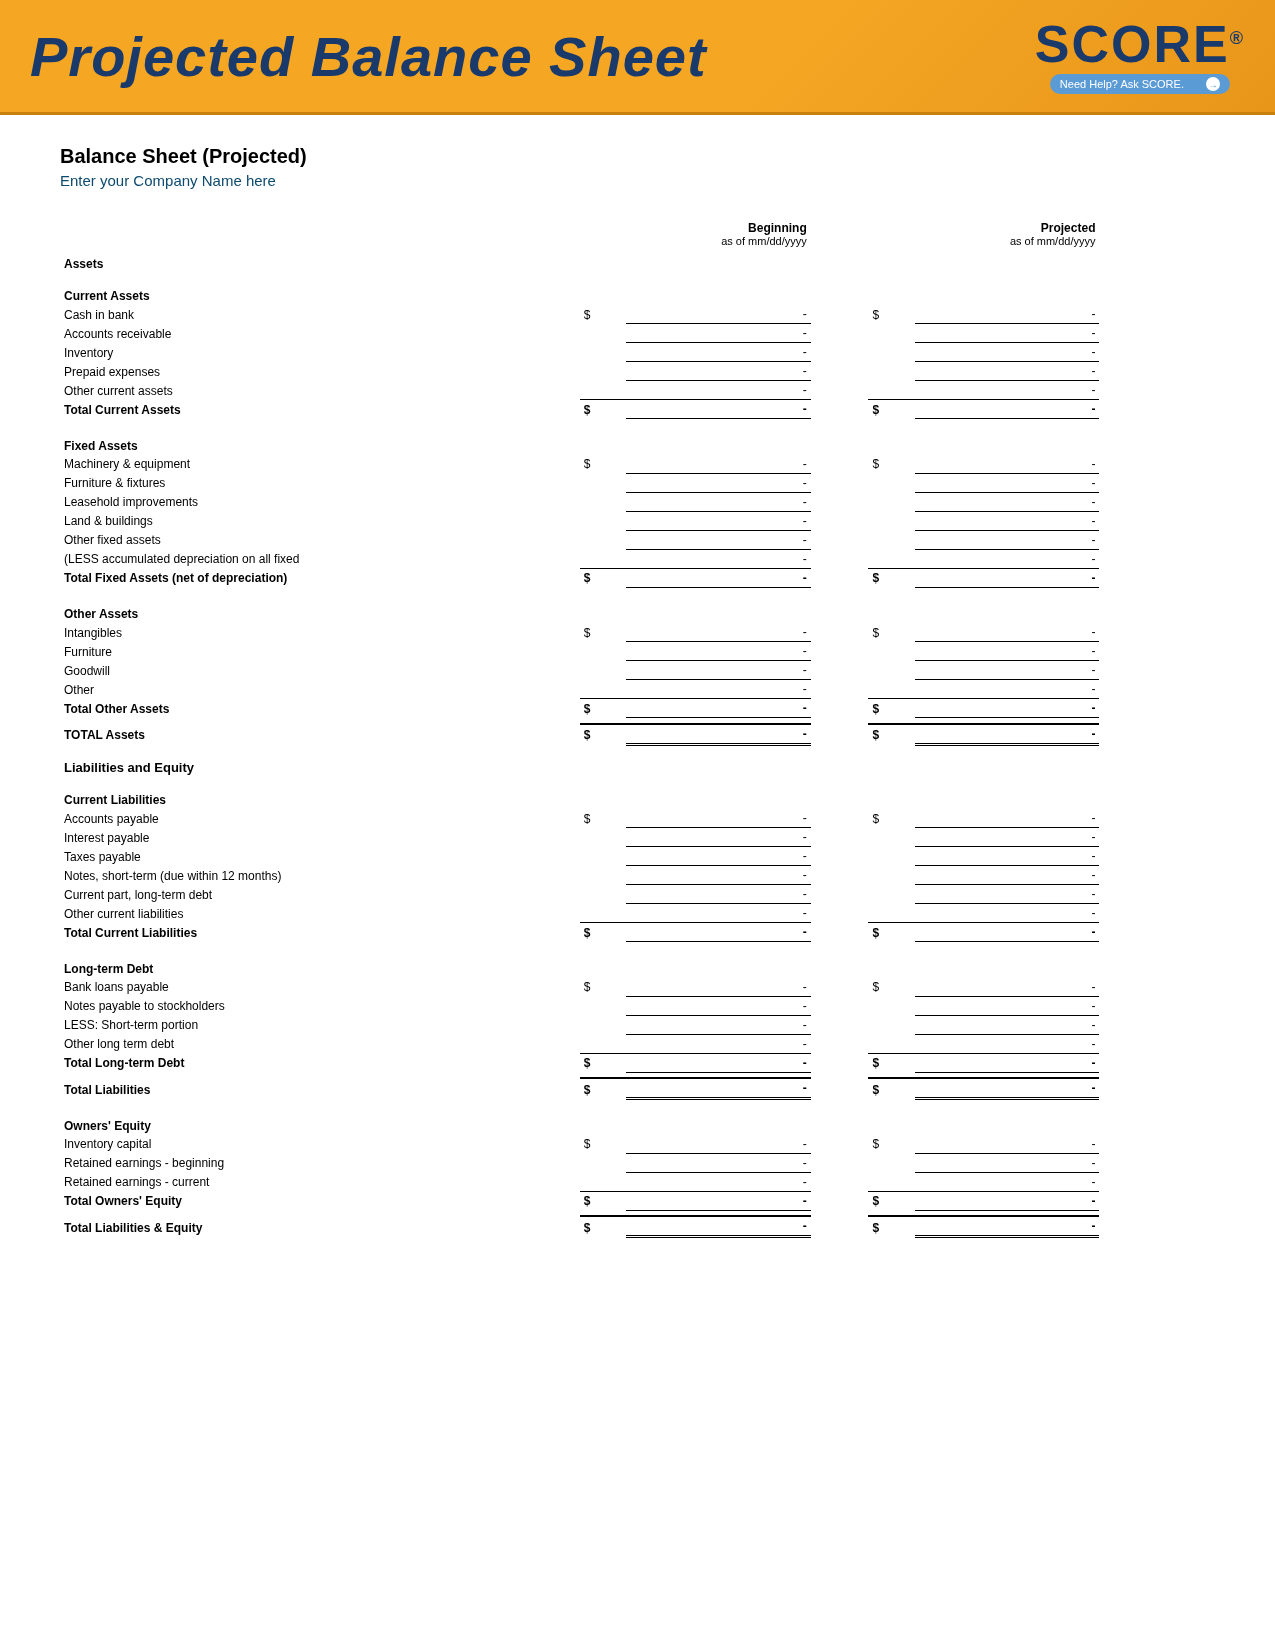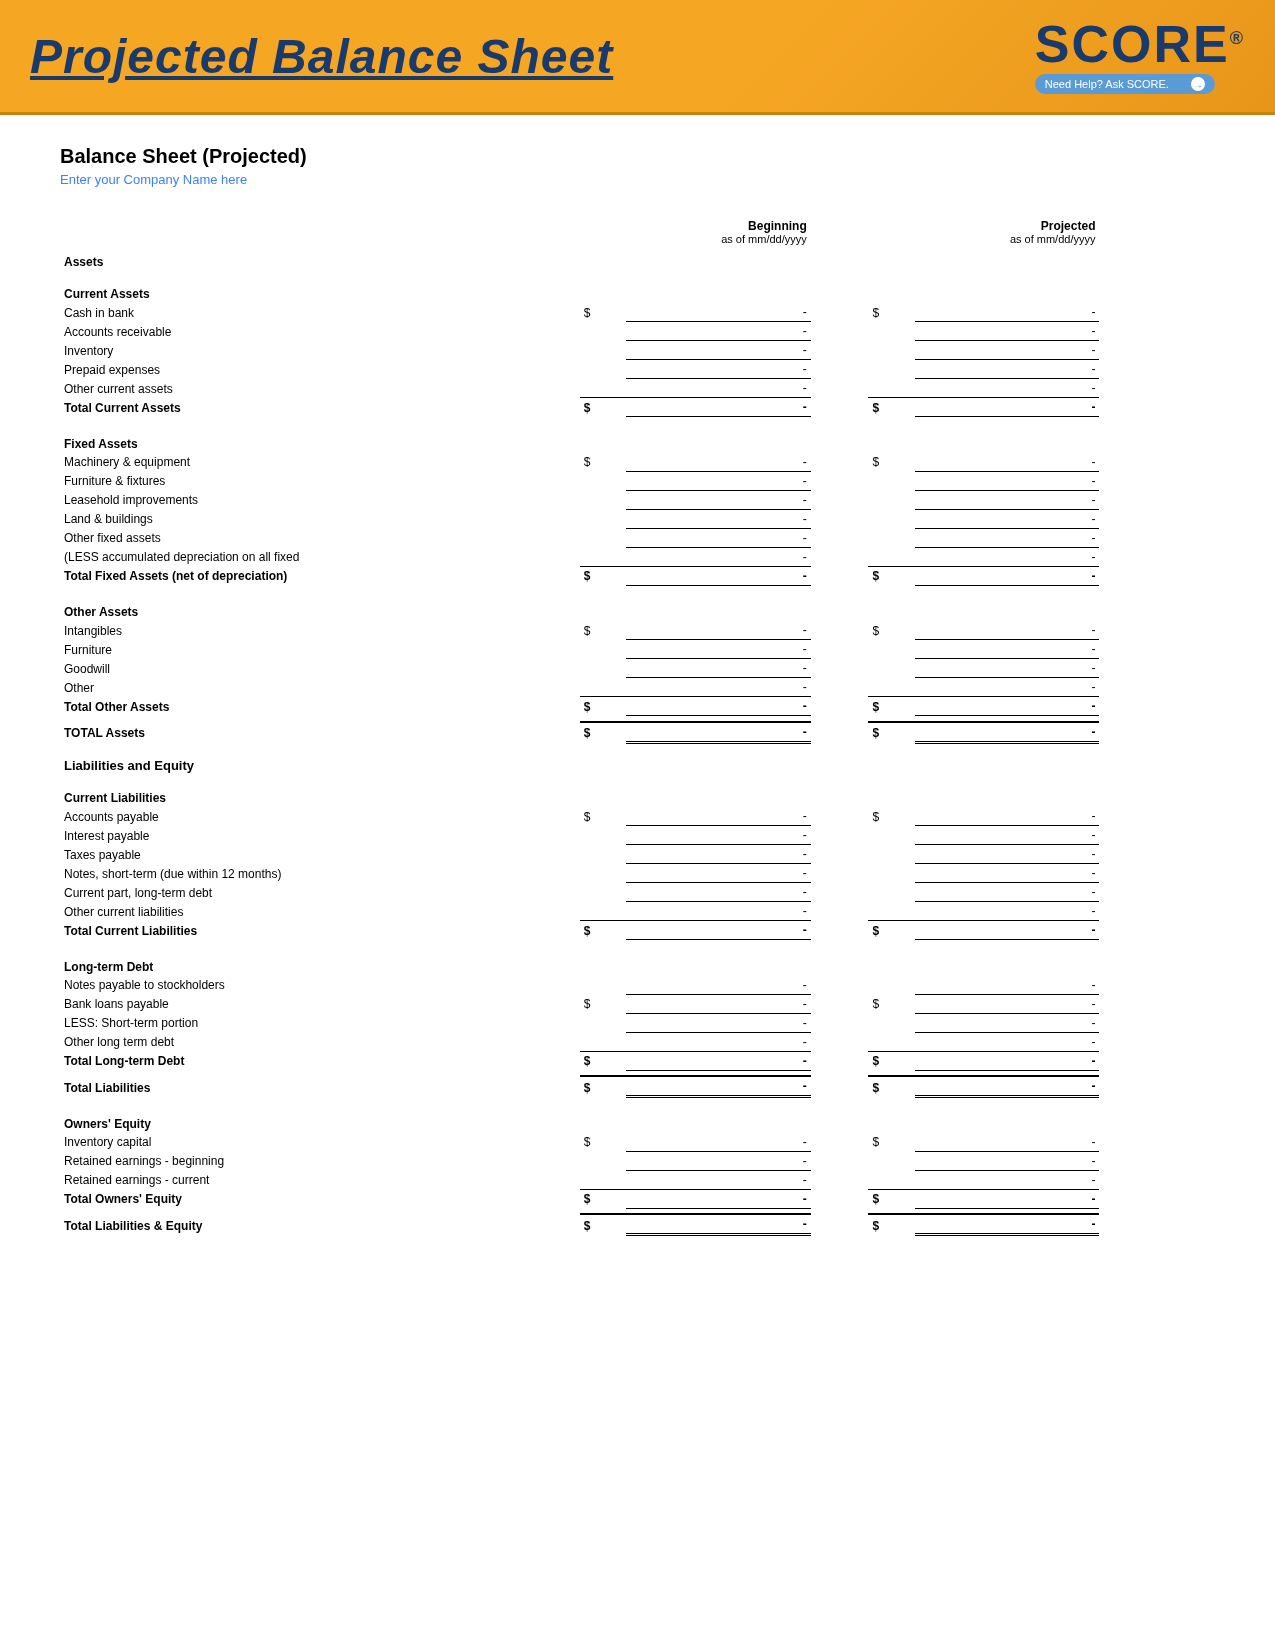--- a/index.html
+++ b/index.html
@@ -15,31 +15,30 @@
     
     .header-banner {
       background: linear-gradient(135deg, #f5a623 0%, #f5a623 60%, #e8961a 100%);
       padding: 18px 30px;
       display: flex;
       align-items: center;
       justify-content: space-between;
       border-bottom: 3px solid #c8800e;
     }
     .header-title {
-      font-size: 48px;
+      font-size: 56px;
       font-weight: 900;
       color: #1a3a6b;
       font-style: italic;
       letter-spacing: 1px;
-      text-decoration: underline;
     }
     .score-logo {
       display: flex;
       flex-direction: column;
-      align-items: flex-start;
+      align-items: center;
     }
     .score-text {
       font-size: 52px;
       font-weight: 900;
       color: #1a3a6b;
       line-height: 1;
       letter-spacing: 2px;
     }
     .score-registered {
       font-size: 18px;
@@ -73,22 +72,22 @@
     .content {
       padding: 30px 60px;
     }
 
     .doc-title {
       font-size: 20px;
       font-weight: bold;
       margin-bottom: 4px;
     }
     .company-name {
-      font-size: 13px;
-      color: #3b82f6;
+      font-size: 15px;
+      color: #0c4a6e;
       margin-bottom: 30px;
     }
 
     
     .balance-table {
       width: 100%;
       border-collapse: collapse;
     }
     .balance-table td {
       padding: 2px 4px;
@@ -516,34 +515,34 @@
     <tr class="section-header">
       <td>Long-term Debt</td>
       <td></td>
           <td></td>
           <td></td>
           <td></td>
           <td></td>
           <td></td>
     </tr>
     <tr>
-      <td>Notes payable to stockholders</td>
-      <td></td>
-      <td class="col-beg-value dash-value">-</td>
-      <td></td>
-          <td></td>
-      <td class="col-proj-value dash-value">-</td>
-      <td></td>
-    </tr>
-    <tr>
       <td>Bank loans payable</td>
       <td class="col-beg-dollar">$</td>
       <td class="col-beg-value dash-value">-</td>
       <td></td>
       <td class="col-proj-dollar">$</td>
+      <td class="col-proj-value dash-value">-</td>
+      <td></td>
+    </tr>
+    <tr>
+      <td>Notes payable to stockholders</td>
+      <td></td>
+      <td class="col-beg-value dash-value">-</td>
+      <td></td>
+          <td></td>
       <td class="col-proj-value dash-value">-</td>
       <td></td>
     </tr>
     <tr>
       <td>LESS: Short-term portion</td>
       <td></td>
       <td class="col-beg-value dash-value">-</td>
       <td></td>
           <td></td>
       <td class="col-proj-value dash-value">-</td>

